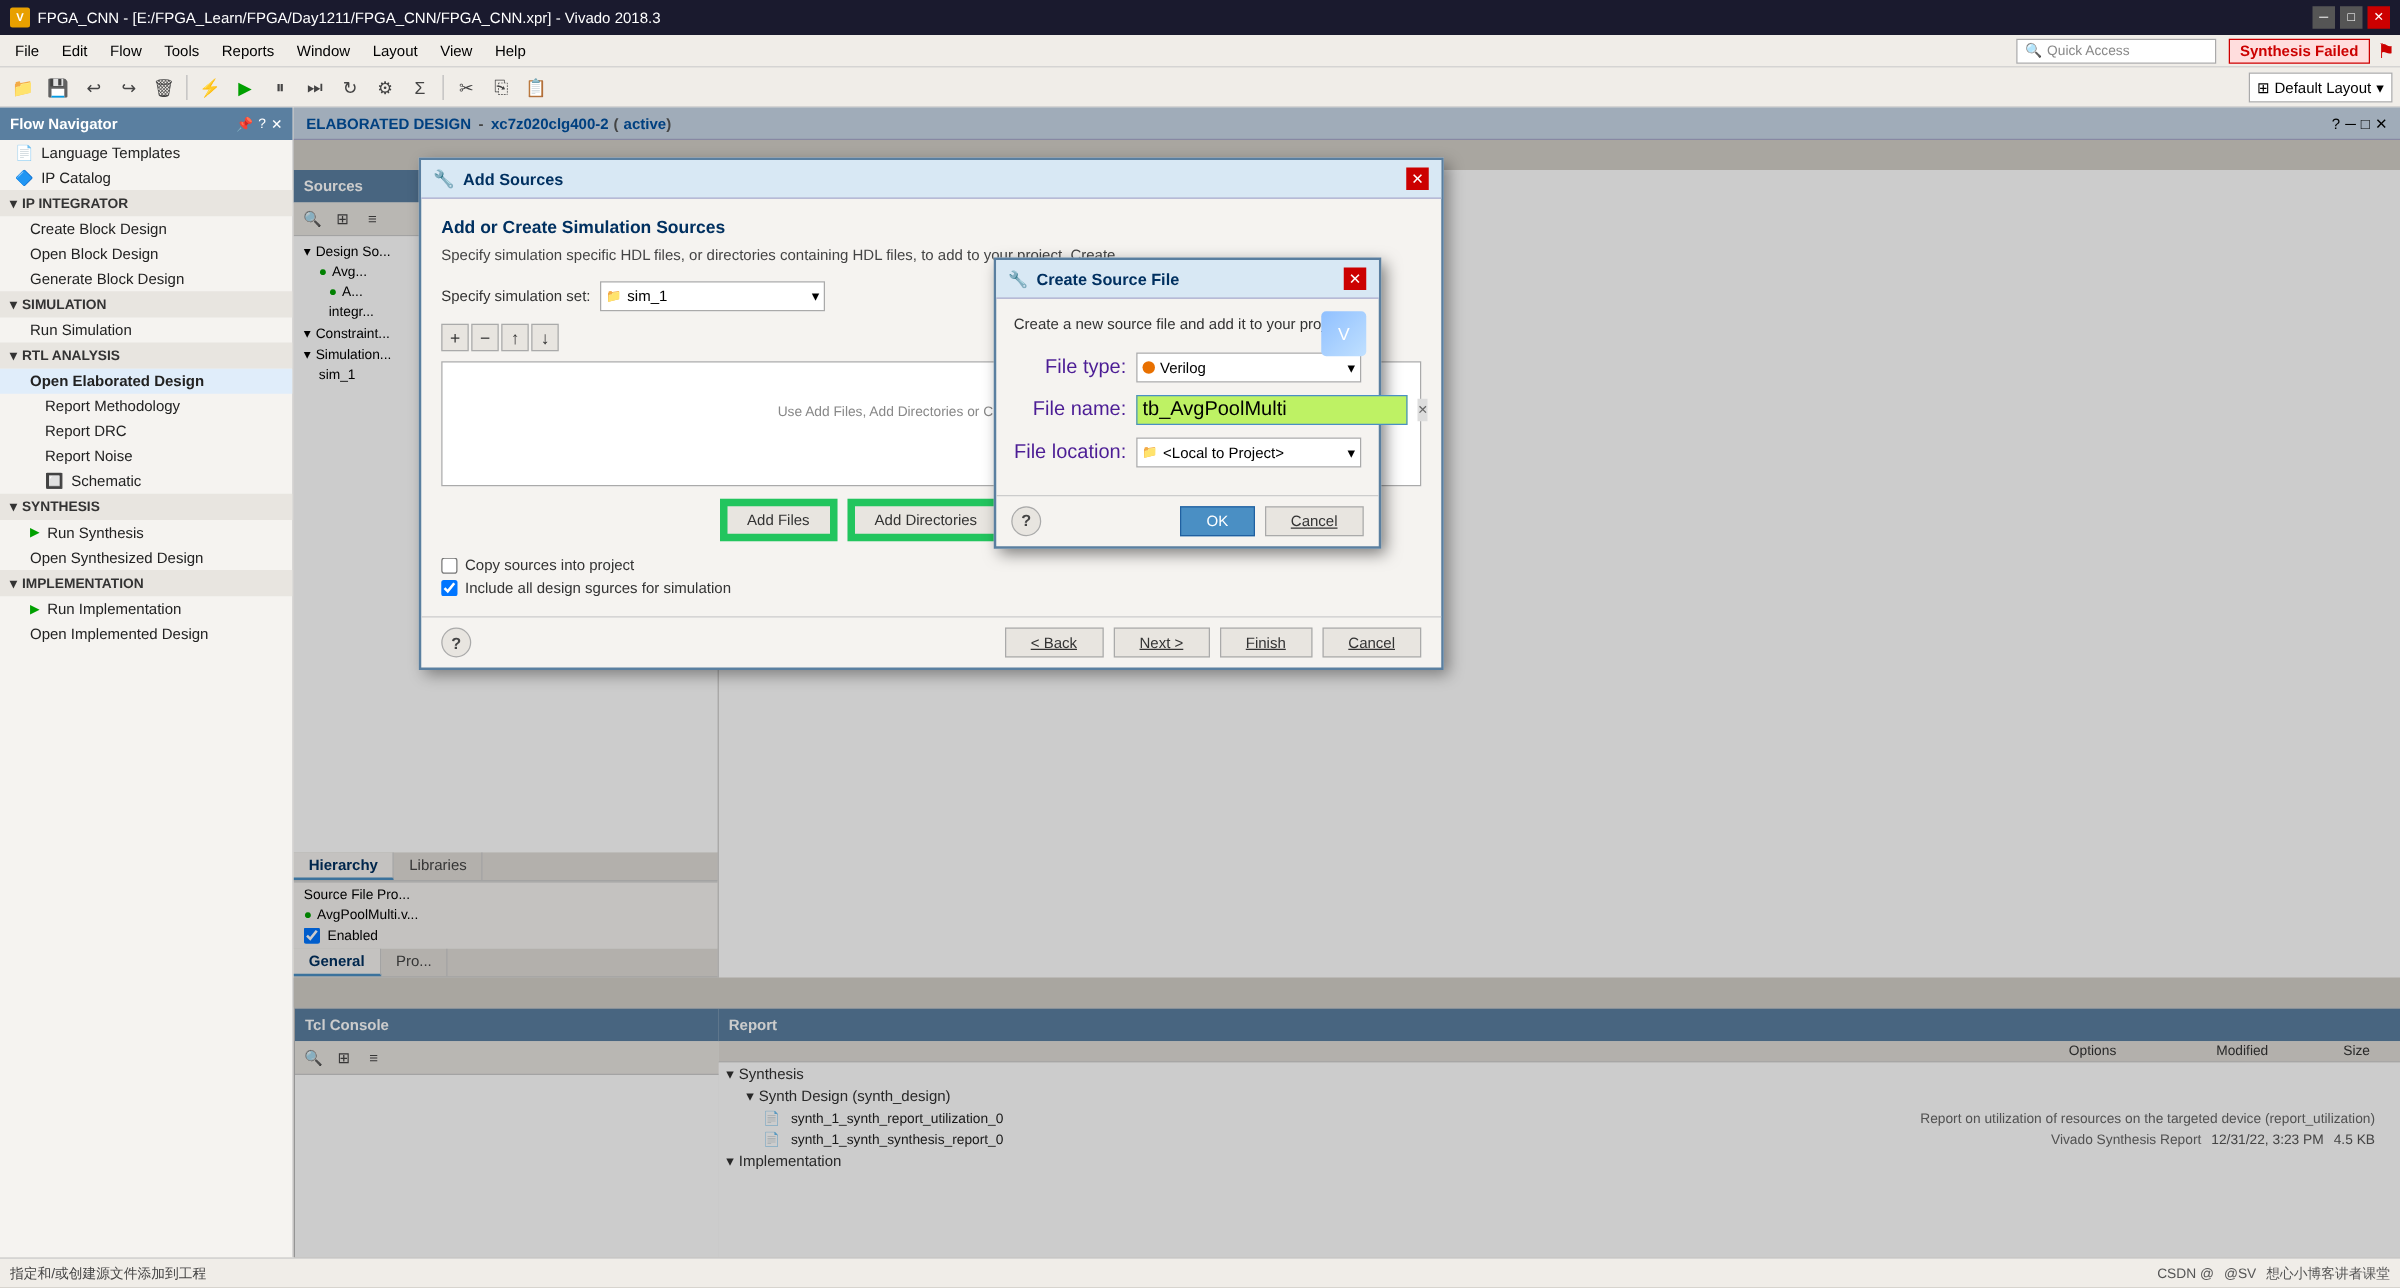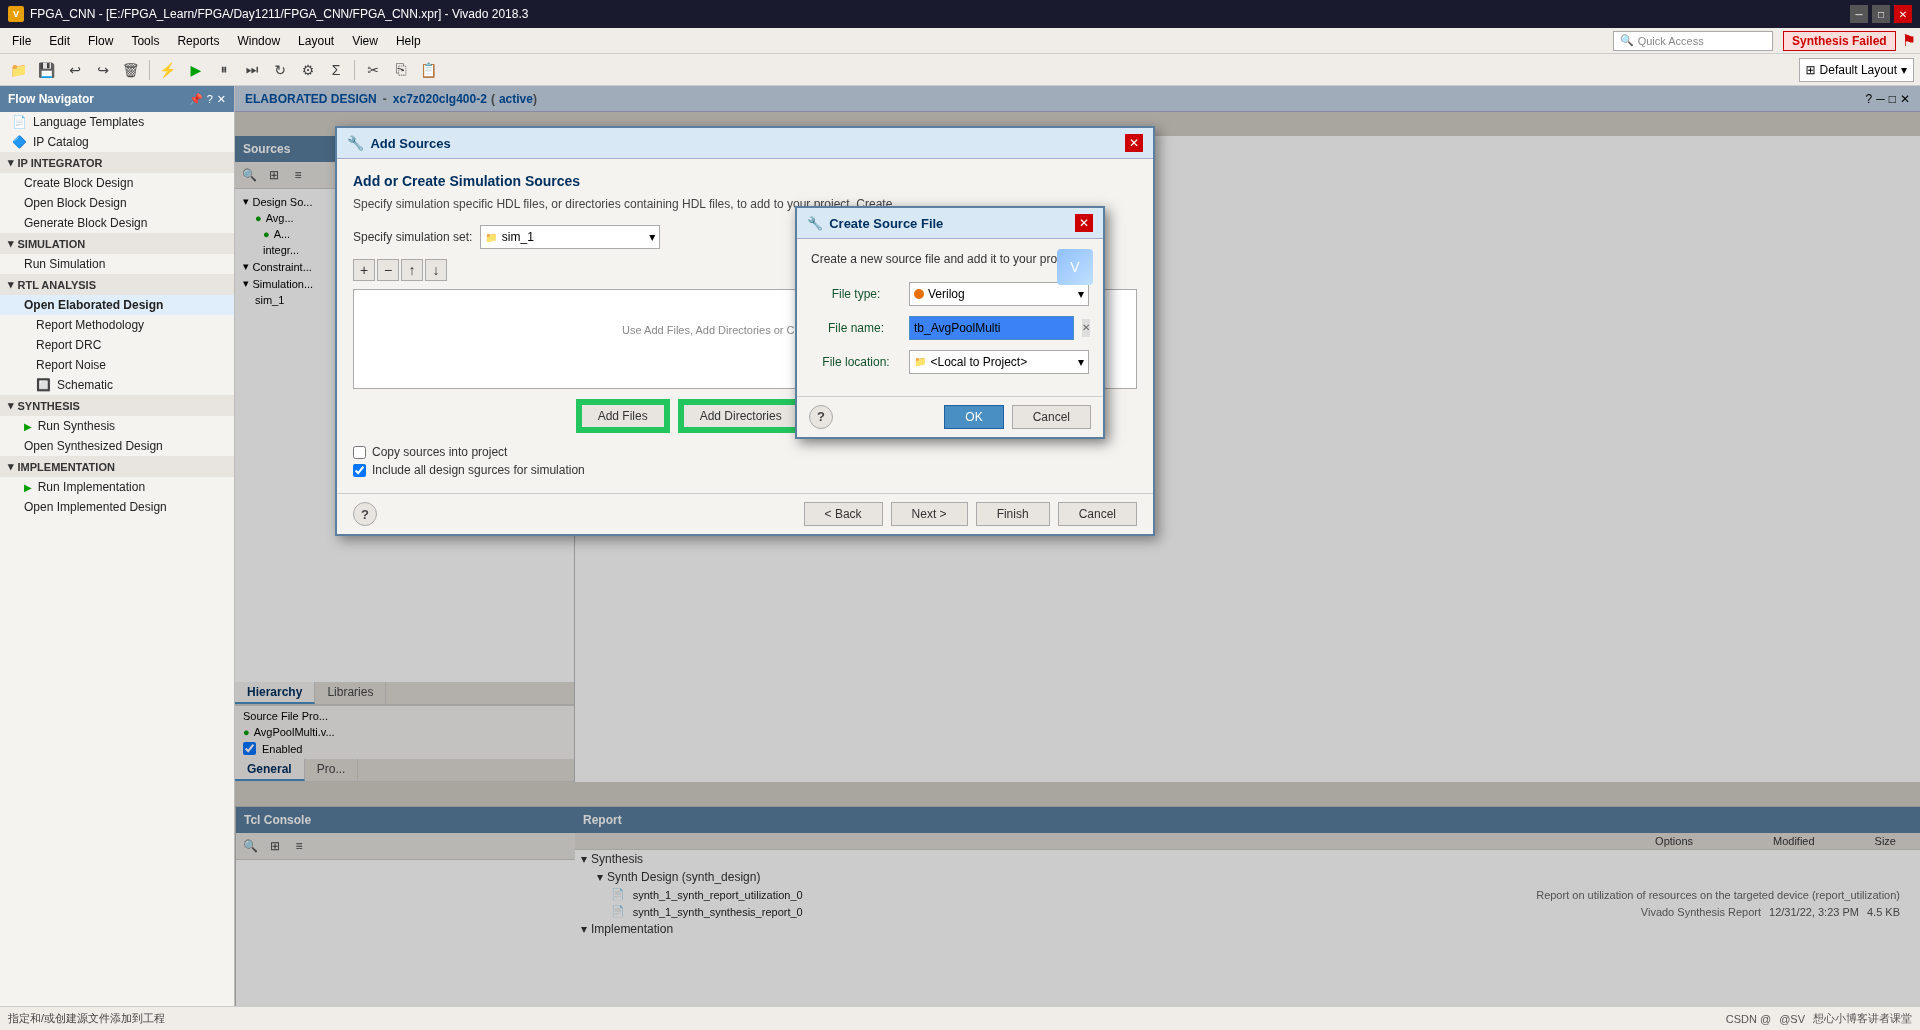--- a/index.html
+++ b/index.html
@@ -239,20 +239,21 @@
       justify-content: space-between;
     }
     .footer-btns { display: flex; gap: 8px; }
     .btn-nav {
       padding: 4px 20px;
       background: #e8e5e0;
       border: 1px solid #aaa;
       cursor: pointer;
       font-size: 12px;
       color: #333;
+      text-decoration: underline;
     }
     .btn-nav:disabled { color: #aaa; cursor: default; }
     .btn-primary {
       padding: 4px 20px;
       background: #4a8fc4;
       border: 1px solid #2060a0;
       cursor: pointer;
       font-size: 12px;
       color: #fff;
     }
@@ -270,28 +271,28 @@
       z-index: 30;
     }
     .create-source-body { padding: 12px 14px; }
     .create-source-desc { font-size: 12px; color: #333; margin-bottom: 14px; line-height: 1.4; }
     .form-row {
       display: flex;
       align-items: center;
       margin-bottom: 10px;
       gap: 8px;
     }
-    .form-label { font-size: 12px; color: #14532d; width: 90px; text-align: center; flex-shrink: 0; }
+    .form-label { font-size: 16px; color: #4c1d95; width: 90px; text-align: right; flex-shrink: 0; }
     .form-control {
       flex: 1;
       height: 24px;
       border: 1px solid #aaa;
-      background: #3b82f6;
+      background: #bef264;
       padding: 0 4px;
-      font-size: 12px;
+      font-size: 16px;
     }
     .form-control.focused { border-color: #4a8fc4; outline: none; }
     .form-select { display: flex; align-items: center; flex: 1; height: 24px; background: #fff; border: 1px solid #aaa; padding: 0 4px; font-size: 12px; cursor: pointer; gap: 4px; }
     .form-select-dot { width: 10px; height: 10px; border-radius: 50%; background: #e87000; flex-shrink: 0; }
     .clear-btn { width: 18px; height: 18px; background: #ddd; border: none; cursor: pointer; font-size: 10px; color: #666; display: flex; align-items: center; justify-content: center; }
     .create-footer { padding: 8px 12px; border-top: 1px solid #ccc; display: flex; justify-content: space-between; align-items: center; }
     .create-footer-btns { display: flex; gap: 8px; }
 
     
     .bottom-area {

